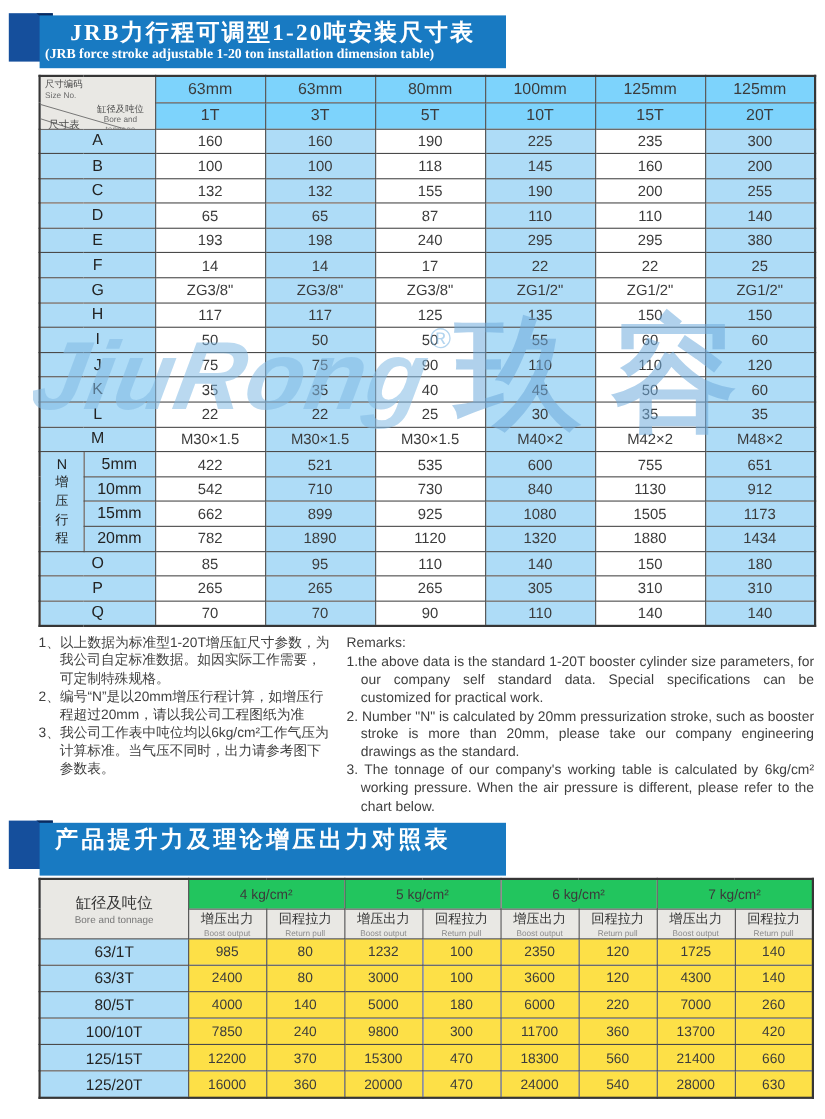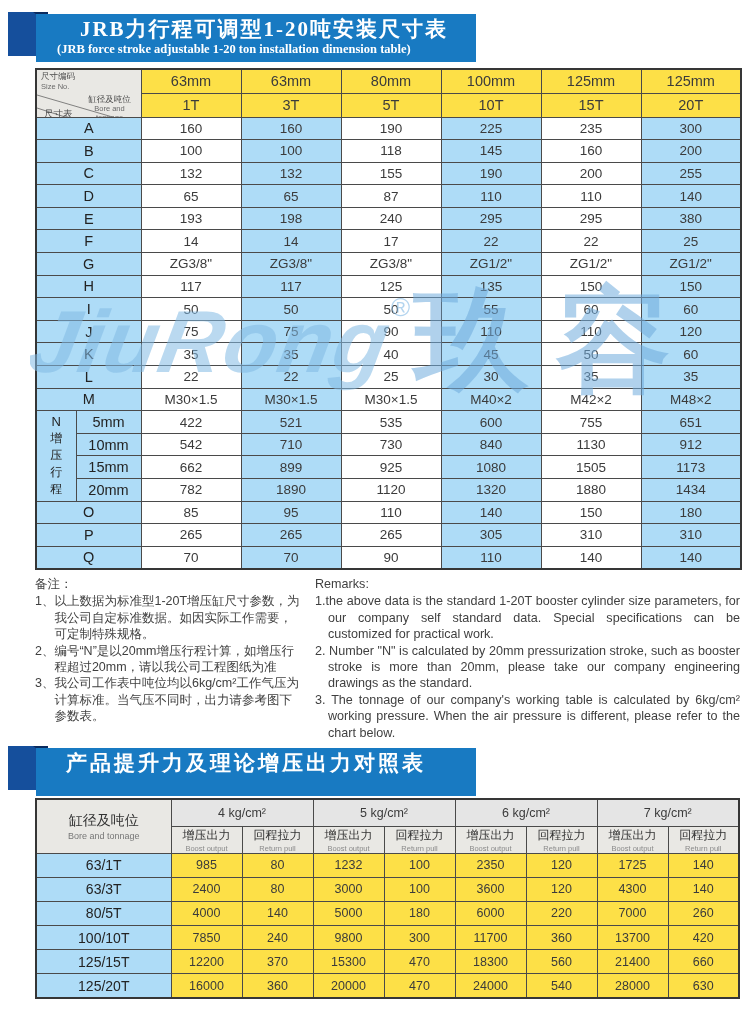--- a/index.html
+++ b/index.html
@@ -8,40 +8,40 @@
     font-family:"Liberation Sans", sans-serif;
     position:relative;overflow:hidden;
     -webkit-font-smoothing:antialiased;
   }
 
   
   .banner-wrap{position:absolute;left:0;width:750px;height:50px;}
   .banner-square{position:absolute;left:8px;top:0;width:40px;height:44px;background:#154f9c;}
   .banner-fold{position:absolute;right:0;top:0;width:0;height:0;
     border-top:11px solid #0a2a5e;border-left:15px solid transparent;}
-  .banner-bar{position:absolute;left:36px;top:2px;width:424px;height:48px;background:#187ac2;color:#fff;padding-left:16px;}
+  .banner-bar{position:absolute;left:36px;top:2px;width:424px;height:48px;background:#187ac2;color:#fff;}
   .banner-cn{font-family:"Liberation Serif", serif;font-weight:bold;font-size:21px;
     line-height:26px;letter-spacing:2px;padding-top:2px;}
   .banner-cn.center{text-align:center;}
   .banner-cn.left{text-align:left;padding-left:14px;letter-spacing:3px;}
   .banner-en{font-family:"Liberation Serif", serif;font-weight:bold;font-size:12.5px;
     line-height:15px;padding-left:5px;white-space:nowrap;}
 
   
   table{border-collapse:collapse;table-layout:fixed;background:#fff;}
   td{border:1px solid #4a4a4a;text-align:center;vertical-align:middle;
      color:#3b3b3b;padding:0;overflow:hidden;}
   .t1{position:absolute;top:68px;left:35px;width:705px;border:2px solid #363636;z-index:1;}
   .t1 tr{height:22.6px;}
   .t1 tr.hrow{height:24px;}
   .t2{position:absolute;top:798px;left:35px;width:705px;border:2px solid #363636;z-index:1;}
   .t2 tr.hrow{height:27px;}
   .t2 tr.drow{height:24.2px;}
 
-  .hdr{background:#fde047;font-size:14.5px;}
+  .hdr{background:#7dd3fc;font-size:14.5px;}
   .lbl{background:#aedcf7;font-size:14.5px;color:#232323;}
   .c-w{background:#ffffff;font-size:13.5px;}
   .c-b{background:#aedcf7;font-size:13.5px;}
 
   .corner{background:#e9e8e4;position:relative;padding:0;}
   .corner-wrap{position:relative;width:100%;height:100%;}
   .corner svg{position:absolute;left:0;top:0;}
   .cz{position:absolute;color:#4a4a4a;}
   .cz-bore{top:2px;right:2px;width:58px;font-size:8.5px;line-height:9px;text-align:center;}
   .cz-bore .en{font-size:7.5px;color:#6a6a6a;}
@@ -50,21 +50,21 @@
   .cz-no{bottom:2px;left:4px;font-size:8.5px;line-height:9.5px;text-align:left;}
   .cz-no .en{font-size:7.5px;color:#6a6a6a;}
 
   .vert{padding:1px 0;}
   .n-letter{font-size:13px;line-height:17px;color:#232323;}
   .n-ch{font-size:12px;line-height:17px;color:#232323;}
 
   .t2 .corner2{background:#e9e8e4;}
   .corner2 .cn{font-size:14px;color:#333;}
   .corner2 .en{font-size:9px;color:#777;margin-top:1px;}
-  .grp{background:#e5e5e5;font-size:12.5px;}
+  .grp{background:#22c55e;font-size:12.5px;}
   .sub{background:#e9e8e4;}
   .sub .cn{font-size:12px;color:#333;}
   .sub .en{font-size:7.5px;color:#8a8a8a;margin-top:0px;}
   .t2 .lbl2{background:#aedcf7;font-size:14px;color:#232323;}
   .t2 .val{background:#fde047;font-size:12.5px;}
 
   
   .watermark{position:absolute;top:262px;left:30px;width:712px;height:160px;
     z-index:2;pointer-events:none;display:flex;align-items:center;overflow:hidden;}
   .wm-latin{font-style:italic;font-weight:bold;font-size:88px;letter-spacing:1px;
@@ -334,21 +334,20 @@
   </table>
 
 <div class="watermark">
   <span class="wm-latin">JiuRong</span>
   <span class="wm-reg">®</span>
   <span class="wm-cn">玖容</span>
 </div>
 
 <div class="notes">
   <div class="notes-cn">
-    <div class="note-title">备注：</div>
     <div class="note-item">1、以上数据为标准型1-20T增压缸尺寸参数，为我公司自定标准数据。如因实际工作需要，可定制特殊规格。</div>
     <div class="note-item">2、编号“N”是以20mm增压行程计算，如增压行程超过20mm，请以我公司工程图纸为准</div>
     <div class="note-item">3、我公司工作表中吨位均以6kg/cm²工作气压为计算标准。当气压不同时，出力请参考图下参数表。</div>
   </div>
   <div class="notes-en">
     <div class="note-title">Remarks:</div>
     <div class="note-item">1.the above data is the standard 1-20T booster cylinder size parameters, for our company self standard data. Special specifications can be customized for practical work.</div>
     <div class="note-item">2. Number "N" is calculated by 20mm pressurization stroke, such as booster stroke is more than 20mm, please take our company engineering drawings as the standard.</div>
     <div class="note-item">3. The tonnage of our company's working table is calculated by 6kg/cm² working pressure. When the air pressure is different, please refer to the chart below.</div>
   </div>

